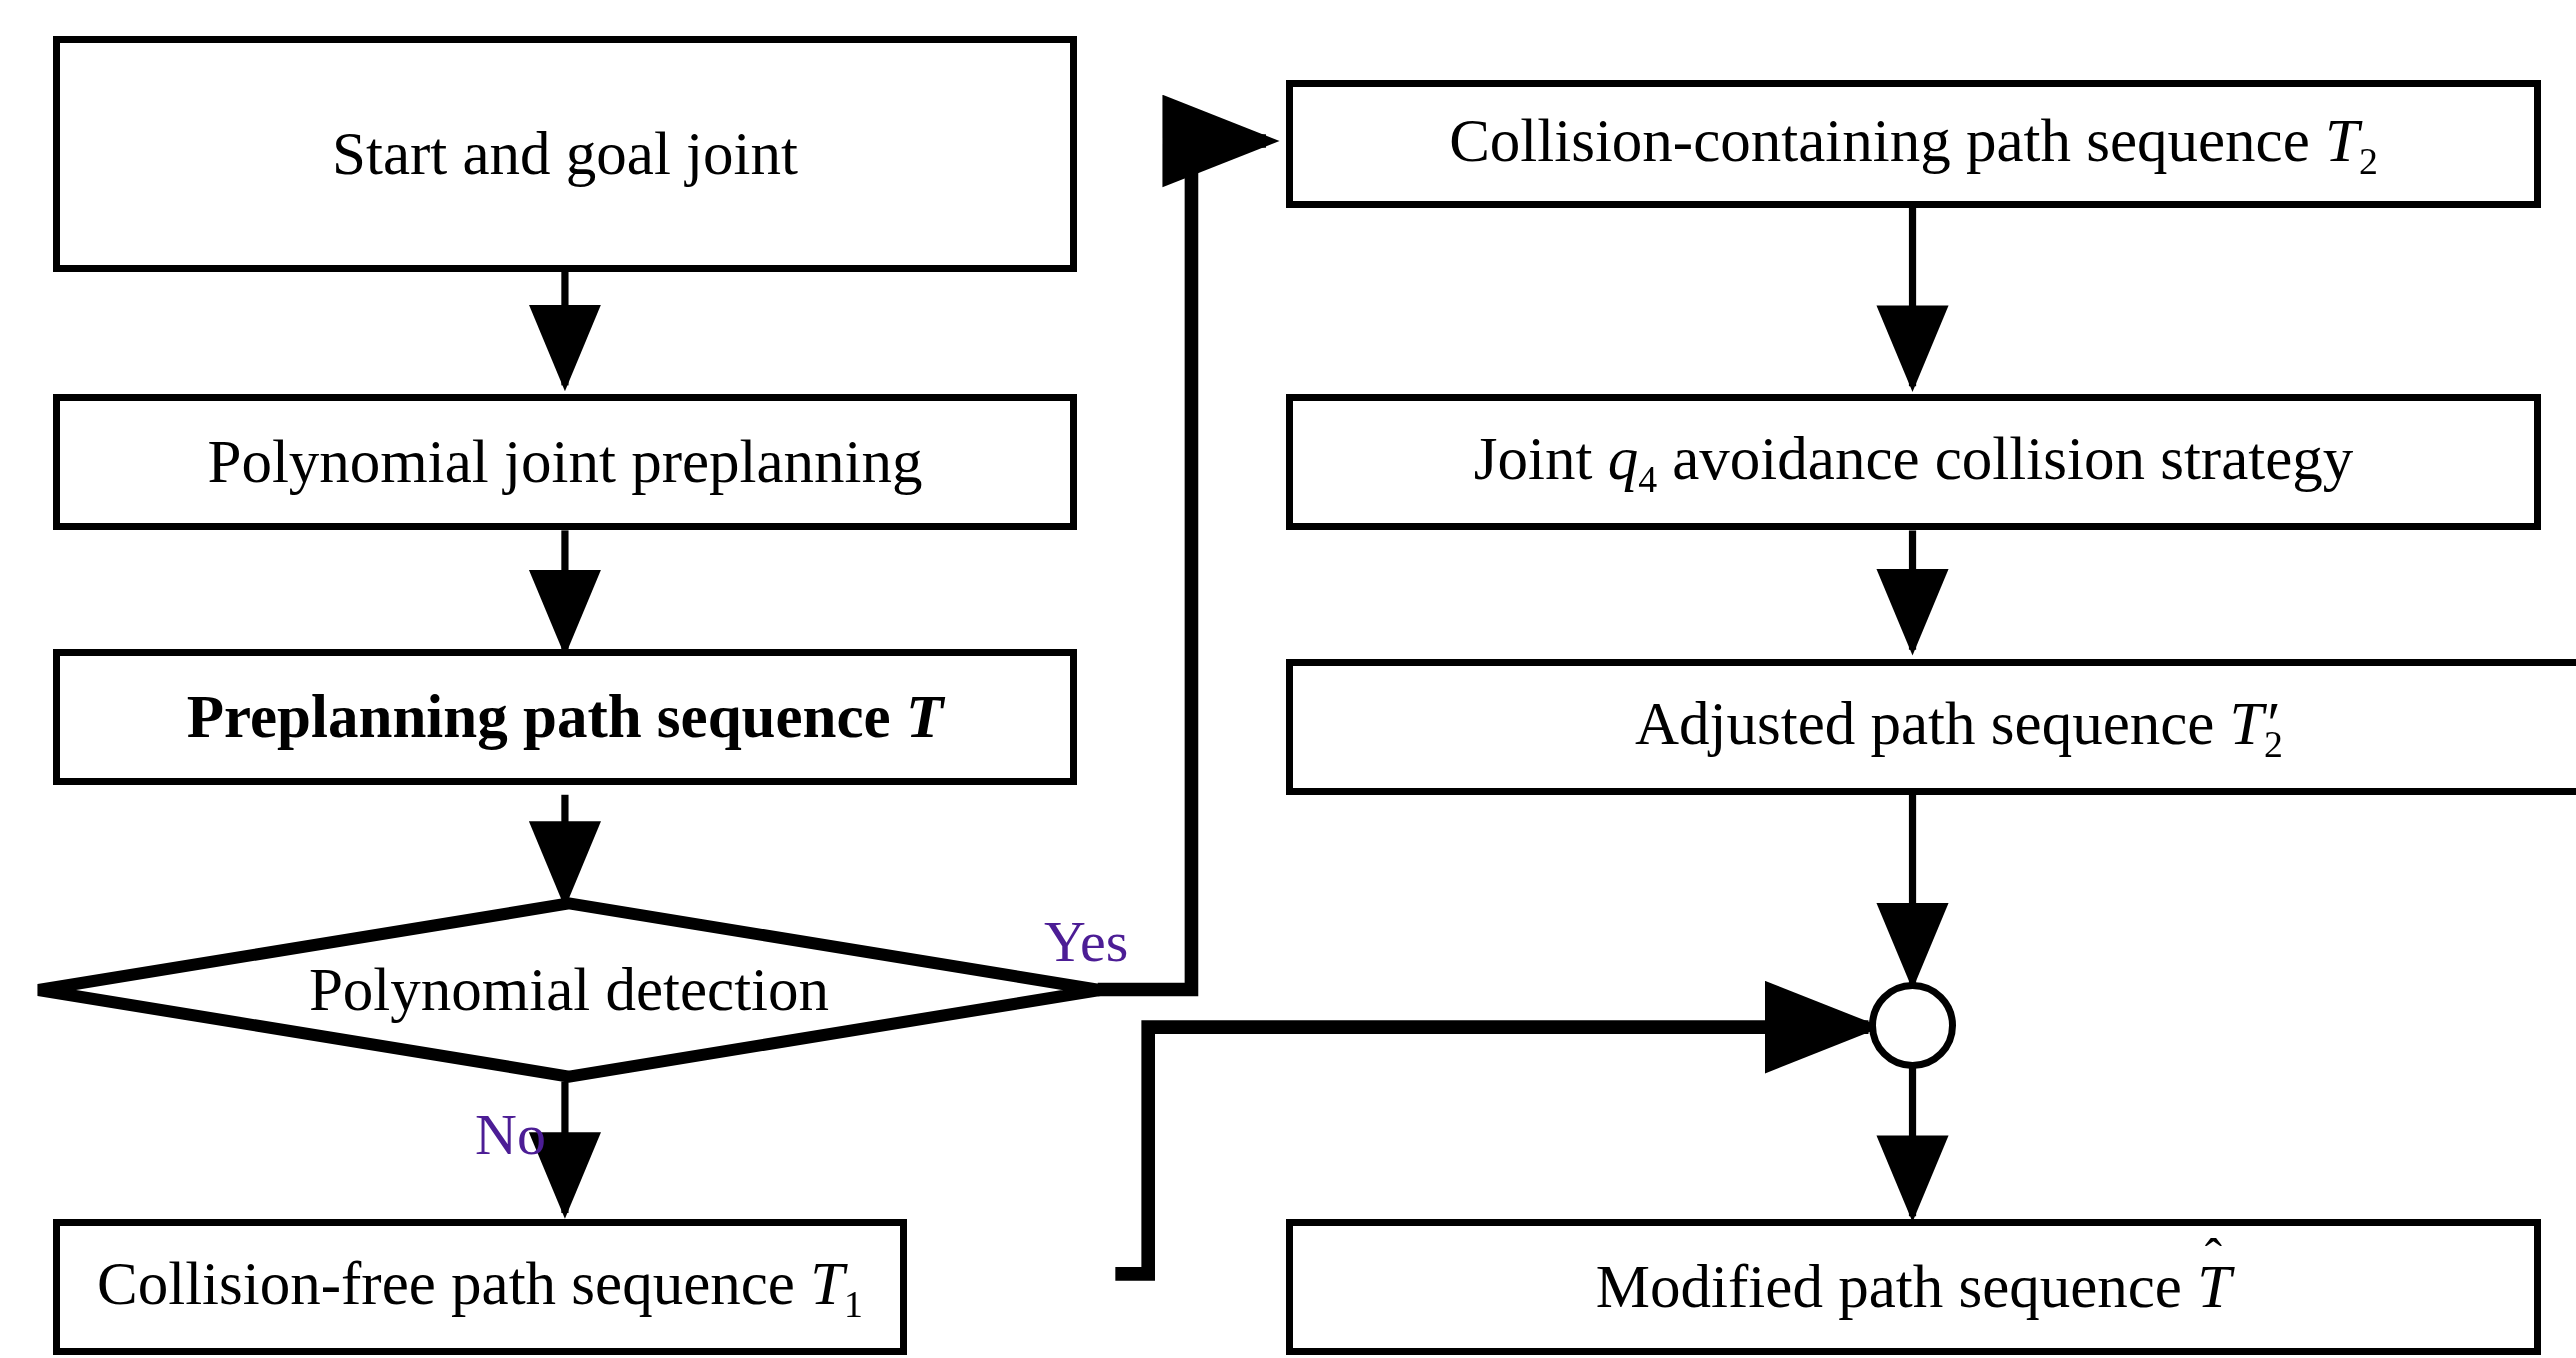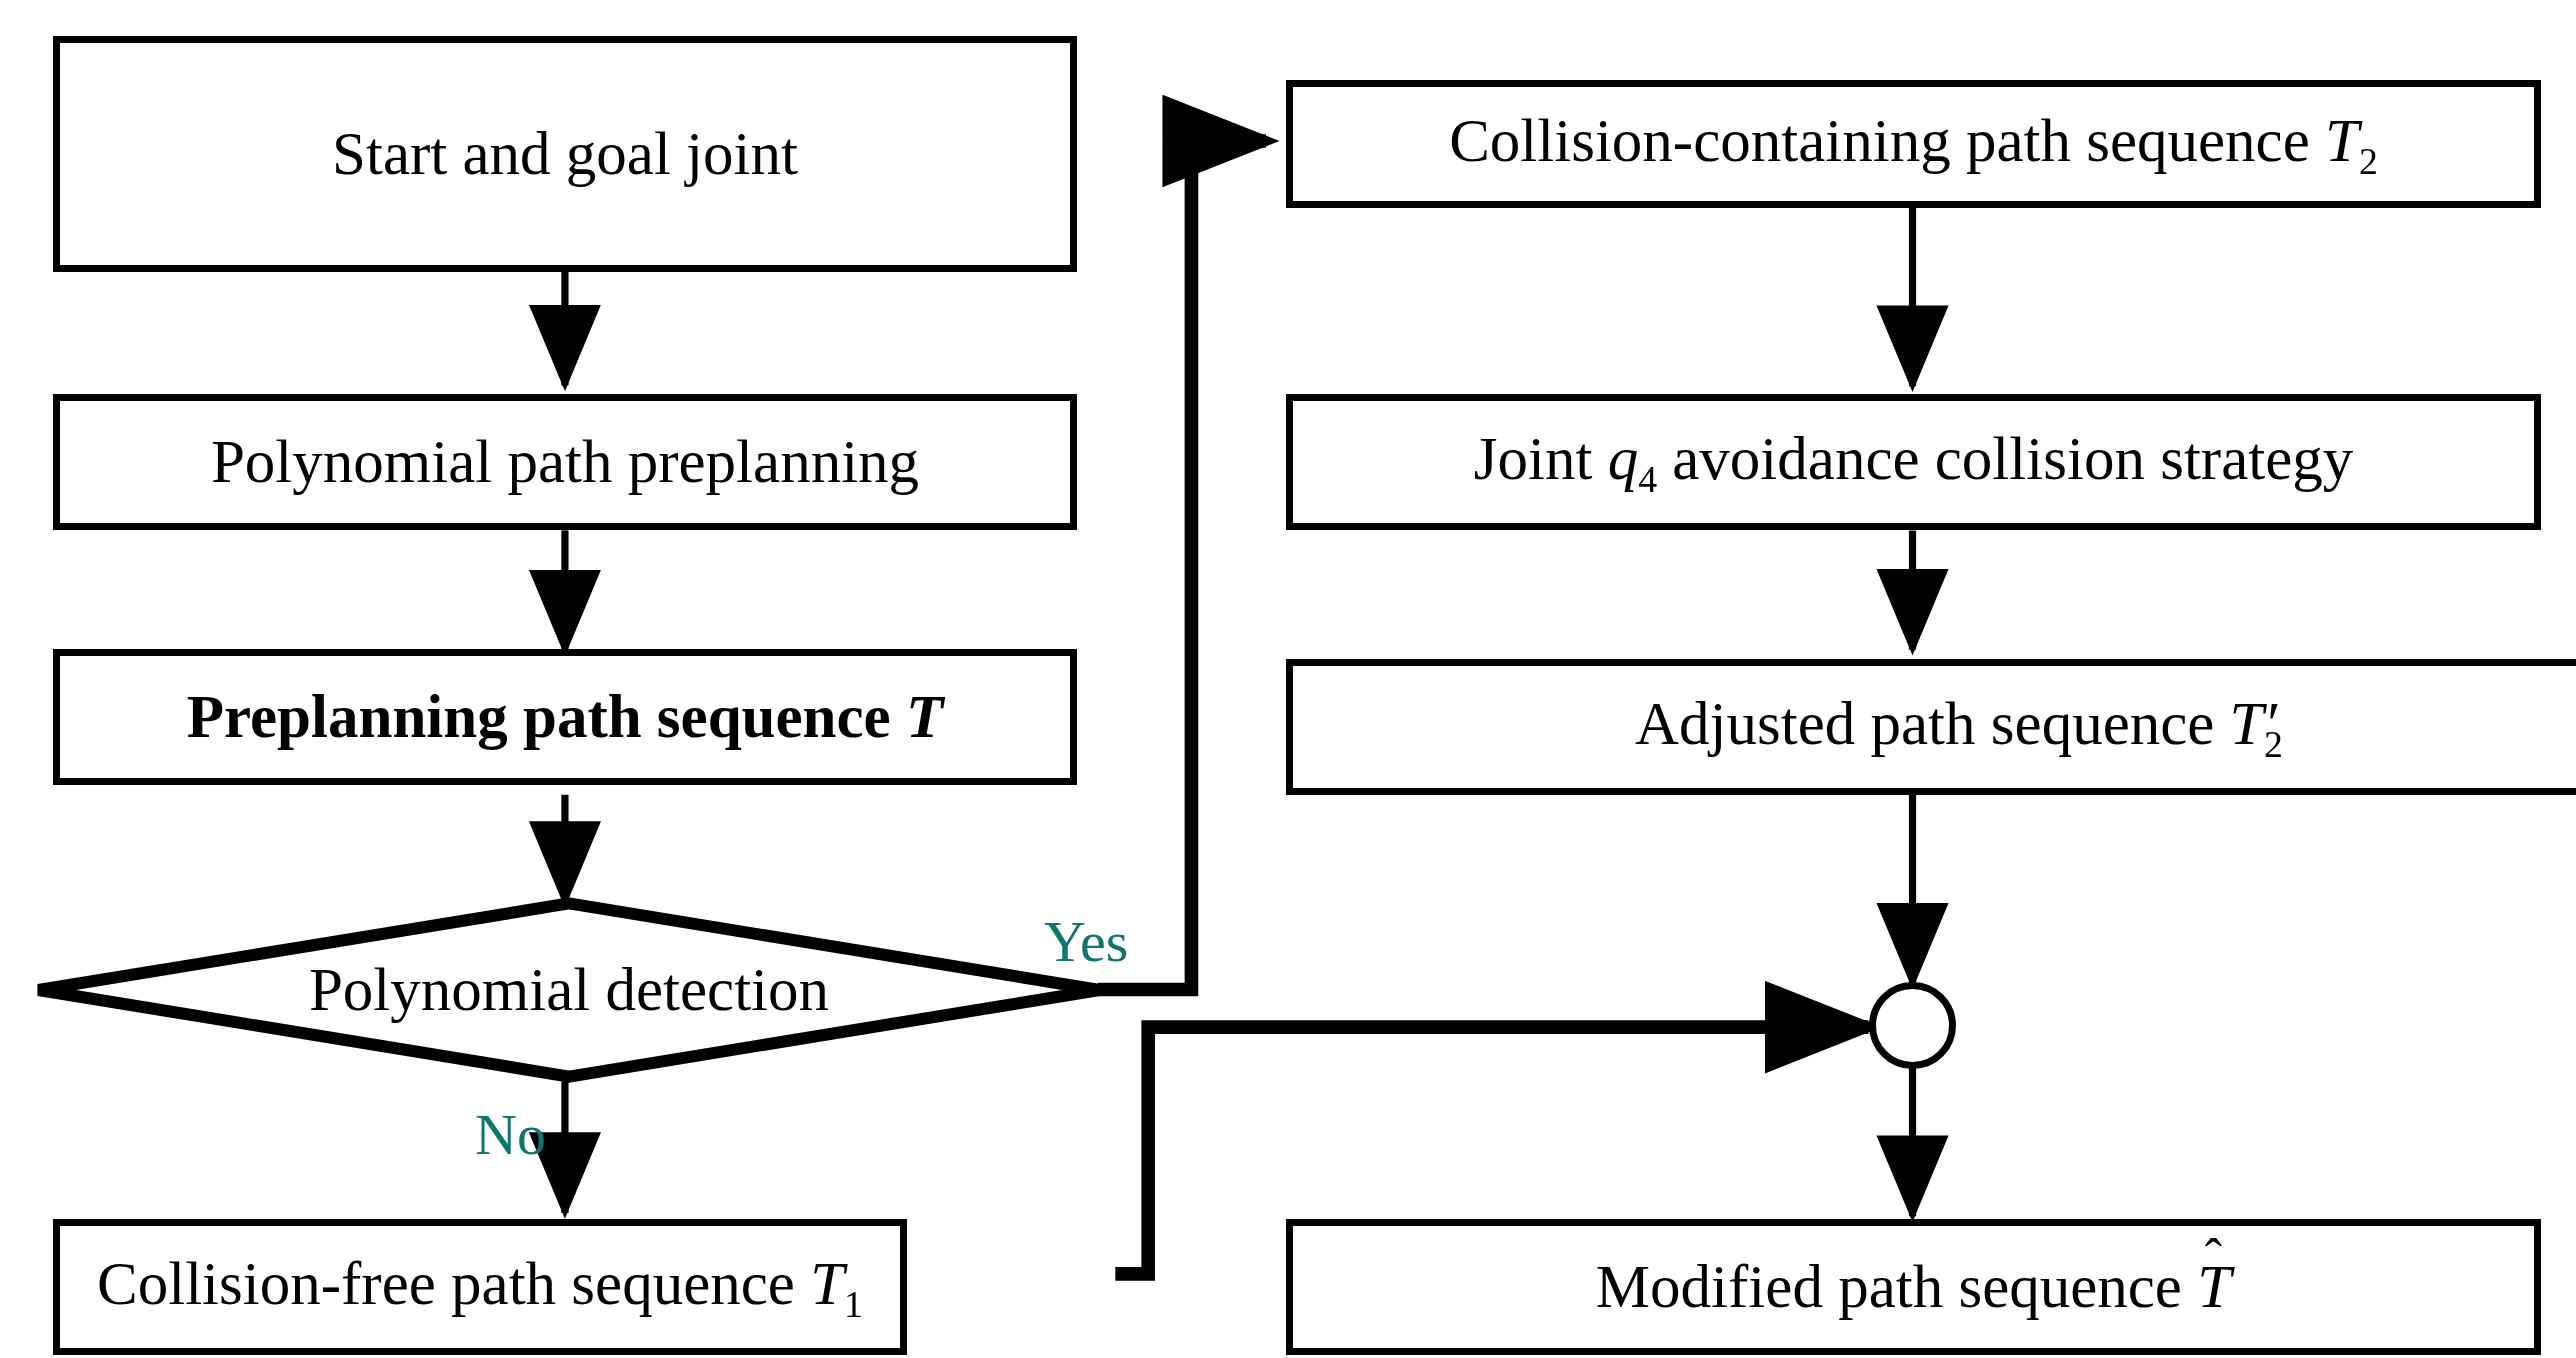--- a/index.html
+++ b/index.html
@@ -31,21 +31,21 @@
     line-height: 1.18;
     white-space: nowrap;
   }
   .node.two-line {
     white-space: normal;
     line-height: 1.22;
   }
   .node .txt { display: block; }
   .label-free {
     position: absolute;
-    color: #0f766e;
+    color: #4c1d95;
     font-size: 58px;
     line-height: 1;
     white-space: nowrap;
   }
   .diamond-wrap {
     position: absolute;
   }
   .diamond-wrap svg { display: block; }
   .diamond-text {
     position: absolute;
@@ -142,21 +142,21 @@
     <polyline points="1392,1590 1433,1590 1433,1282 2332,1282" fill="none" stroke="#000000" stroke-width="17" marker-end="url(#ahb)"></polyline>
   </svg>
 
   <div class="node two-line" style="left:53px; top:36px; width:1024px; height:236px;">
     <div>
       <span class="txt">Start and goal joint</span>
     </div>
   </div>
 
   <div class="node" style="left:53px; top:394px; width:1024px; height:136px;">
-    <span>Polynomial path preplanning</span>
+    <span>Polynomial joint preplanning</span>
   </div>
 
   <div class="node" style="left:53px; top:649px; width:1024px; height:136px;font-weight:bold;">
     <span><span>Preplanning path sequence </span><var>T</var></span>
   </div>
 
   <div class="diamond-wrap" style="left:32px; top:897px; width:1074px; height:186px;">
     <svg width="1074" height="186" viewBox="0 0 1340 232" xmlns="http://www.w3.org/2000/svg">
       <polygon points="670,8 1332,116 670,224 8,116" fill="#ffffff" stroke="#000000" stroke-width="15" stroke-linejoin="miter"></polygon>
     </svg>

